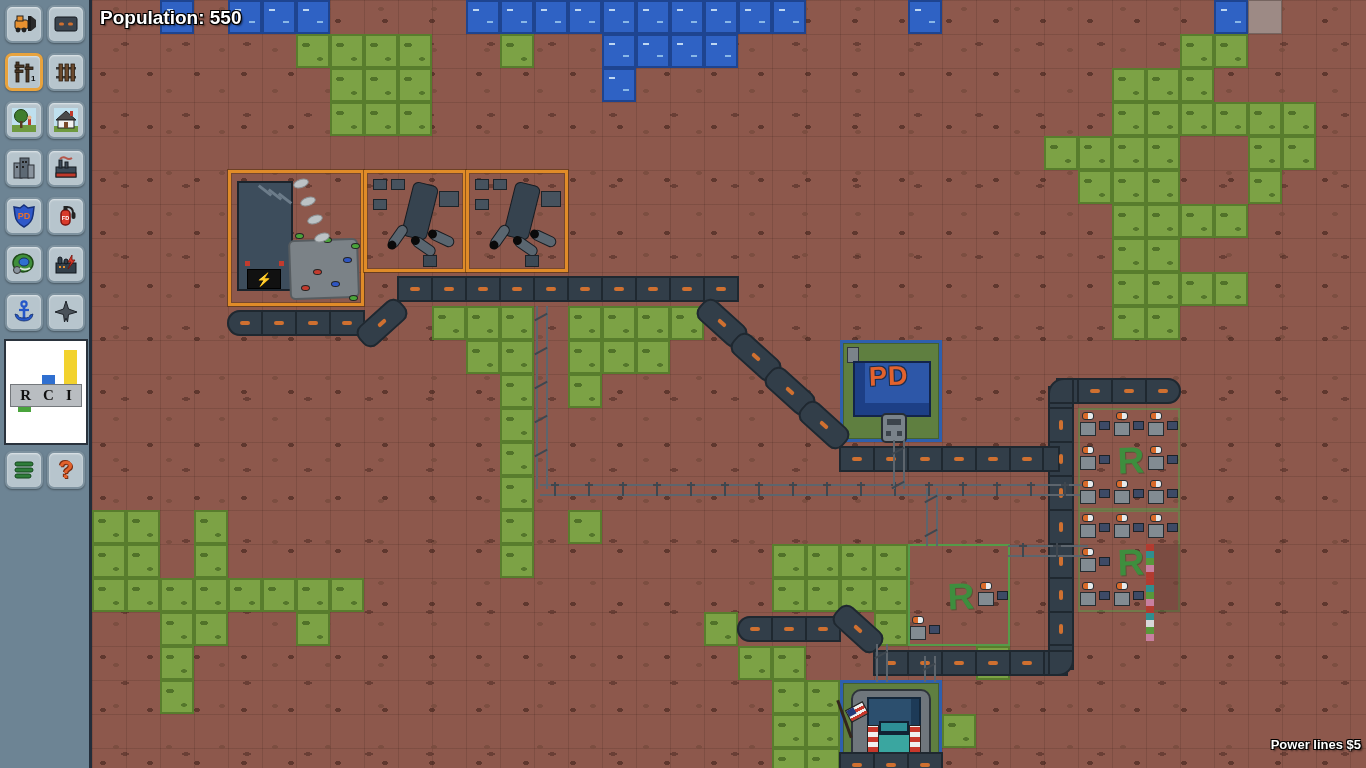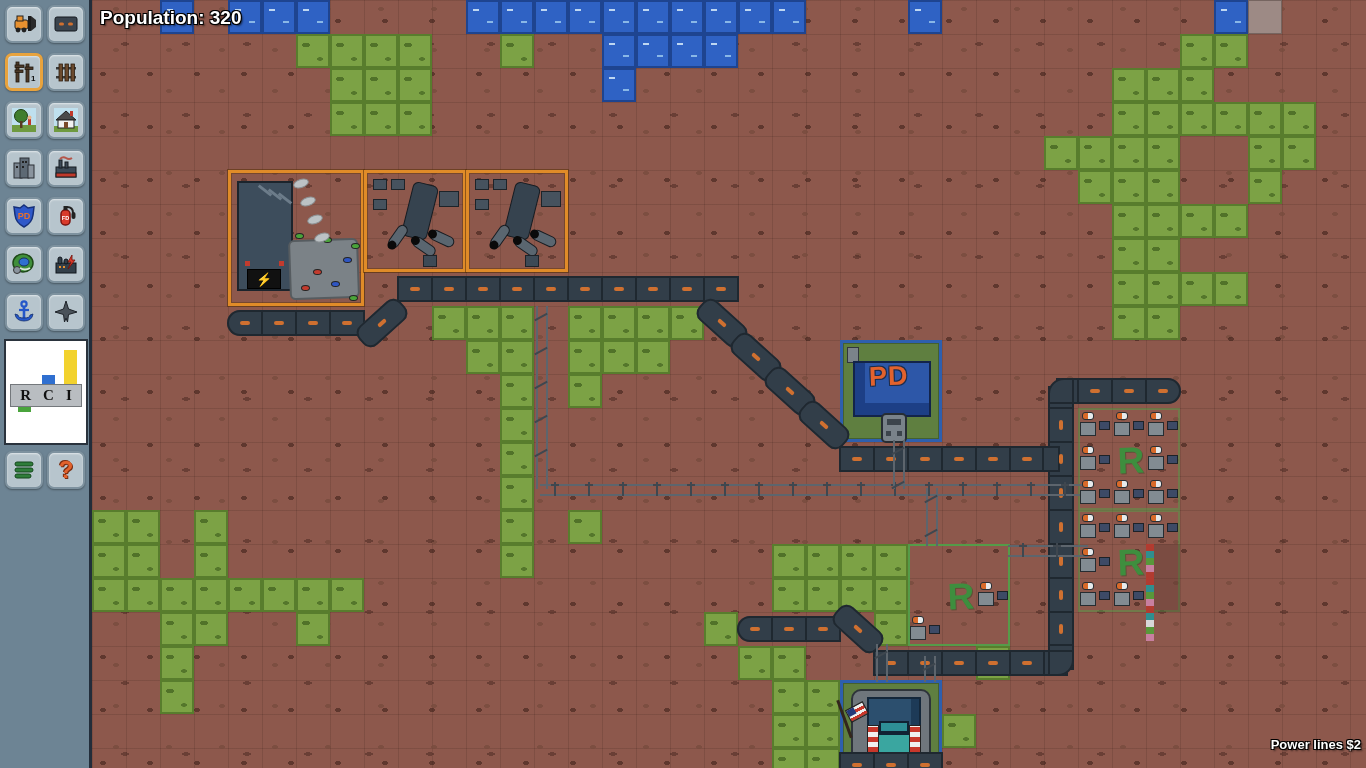--- a/index.html
+++ b/index.html
@@ -237,21 +237,21 @@
           </svg>
         </span>
       </button>
       <button class="tool-btn">
         <span style="font-size:24px;font-weight:bold;color:#e2622d;text-shadow:1px 1px 0 #7a2d10,-1px -1px 0 #7a2d10;">?</span>
       </button>
     </div>
   </aside>
 
   <div id="map">
-    <div class="hud pop">Population: 320</div>
+    <div class="hud pop">Population: 550</div>
   <div class="tile water" style="left: 68px; top: 0px;"></div>
       <div class="tile water" style="left: 136px; top: 0px;"></div>
       <div class="tile water" style="left: 170px; top: 0px;"></div>
       <div class="tile water" style="left: 204px; top: 0px;"></div>
       <div class="tile water" style="left: 374px; top: 0px;"></div>
       <div class="tile water" style="left: 408px; top: 0px;"></div>
       <div class="tile water" style="left: 442px; top: 0px;"></div>
       <div class="tile water" style="left: 476px; top: 0px;"></div>
       <div class="tile water" style="left: 510px; top: 0px;"></div>
       <div class="tile water" style="left: 544px; top: 0px;"></div>
@@ -727,14 +727,14 @@
         <div style="left: 13px; top: 3px; width: 8px; height: 7px; background: rgb(47, 143, 143);"></div>
         <div style="left: 23px; top: 3px; width: 8px; height: 7px; background: rgb(88, 152, 58);"></div>
         <div style="left: 3px; top: 13px; width: 8px; height: 7px; background: rgb(200, 127, 160);"></div>
         <div style="left: 13px; top: 13px; width: 8px; height: 7px; background: rgb(178, 59, 48);"></div>
         <div style="left: 23px; top: 13px; width: 8px; height: 7px; background: rgb(47, 143, 143);"></div>
         <div style="left: 3px; top: 23px; width: 8px; height: 7px; background: rgb(216, 216, 216);"></div>
         <div style="left: 13px; top: 23px; width: 8px; height: 7px; background: rgb(88, 152, 58);"></div>
         <div style="left: 23px; top: 23px; width: 8px; height: 7px; background: rgb(200, 127, 160);"></div>
       </div>
     </div>
-  <div class="hud status">Power lines $2</div>
+  <div class="hud status">Power lines $5</div>
 </div>
 
 </body></html>

